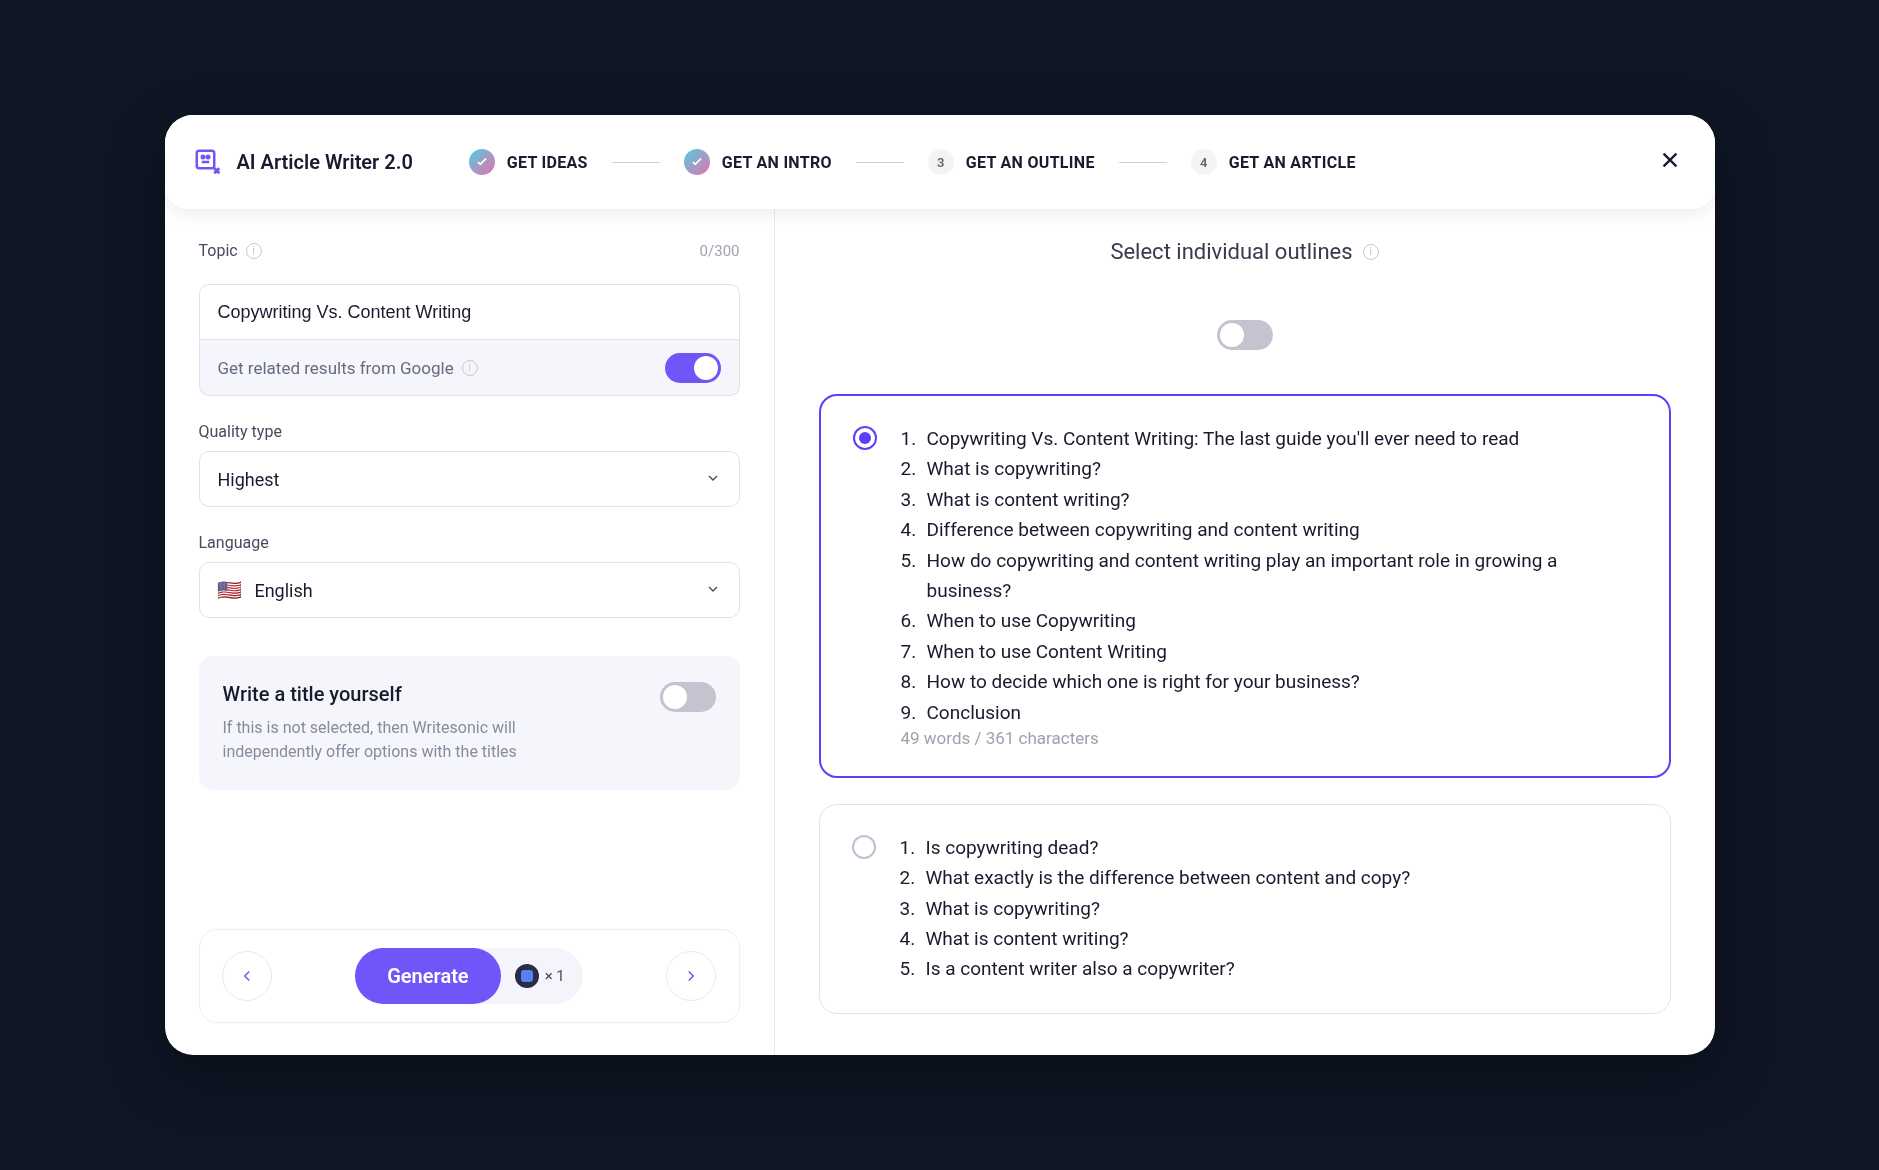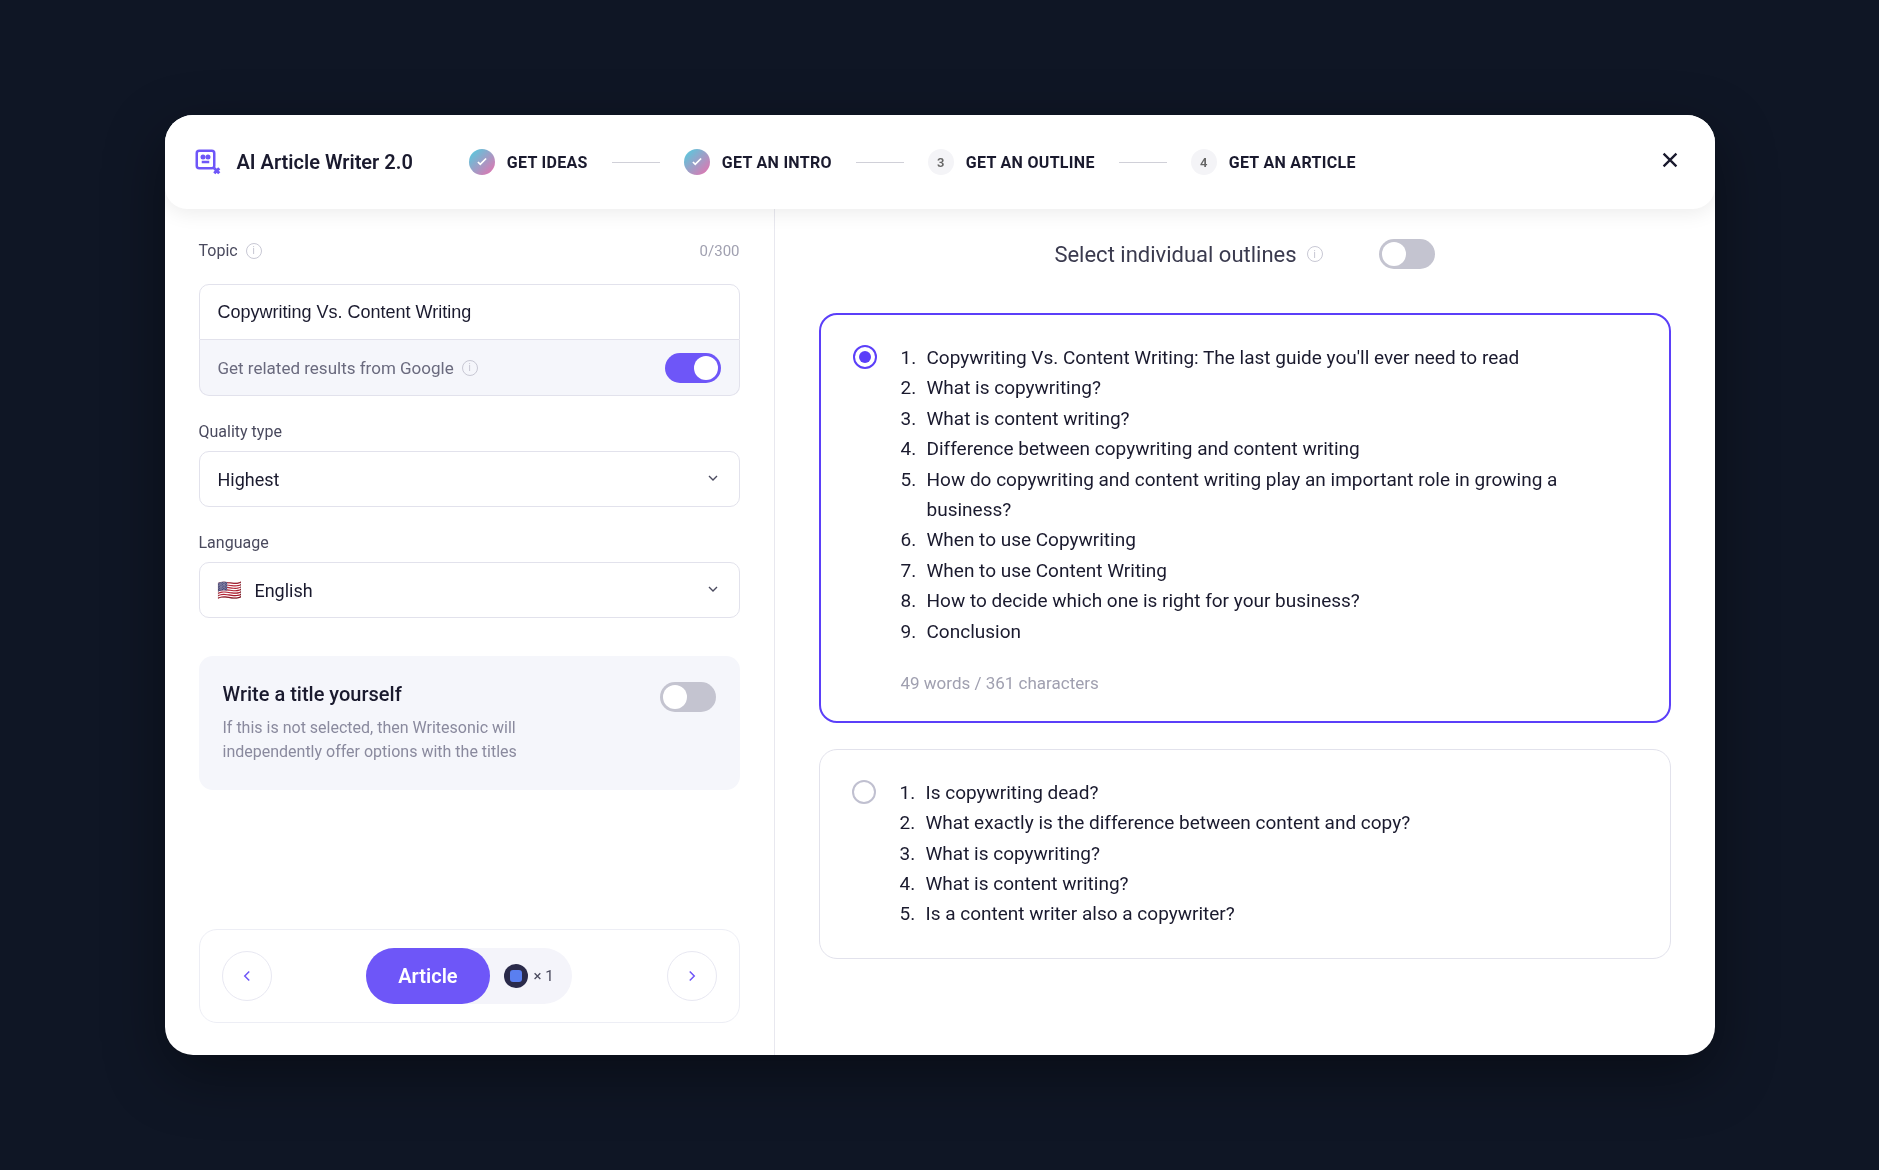--- a/index.html
+++ b/index.html
@@ -303,20 +303,21 @@
   flex: 1;
   padding: 30px 44px;
   overflow: hidden;
 }
 .right-top {
   display: flex;
   align-items: center;
   justify-content: center;
   gap: 56px;
   margin-bottom: 44px;
+  flex-direction: column;
 }
 .right-top-label {
   font-size: 22px;
   color: #3a3a4e;
   display: flex;
   align-items: center;
   gap: 10px;
 }
 .outline-card {
   border: 2px solid #5b3ff9;
@@ -360,21 +361,20 @@
   display: flex;
 }
 .outline-list .num {
   min-width: 24px;
   margin-right: 2px;
 }
 .outline-list .txt { flex: 1; }
 .outline-meta {
   font-size: 17px;
   color: #a0a0b0;
-  margin-top: 26px;
   margin-left: 48px;
 }
 </style>
 </head>
 <body>
 
 <div class="window">
   <div class="header">
     <div class="logo-box">
       <span class="logo-icon">
@@ -482,21 +482,21 @@
       </div>
 
       <div class="footer">
         <div class="nav-circle">
           <svg viewBox="0 0 24 24" fill="none" stroke="currentColor" stroke-width="2">
               <path d="M15 6l-6 6 6 6"></path>
             </svg>
         </div>
         <div class="generate-btn">
           <div class="generate-btn-main">
-            <span>Article</span>
+            <span>Generate</span>
           </div>
           <div class="generate-meta">
             <span class="meta-badge">
                 <span class="meta-badge-inner"></span>
               </span>
             <span class="meta-text">× 1</span>
           </div>
         </div>
         <div class="nav-circle">
           <svg viewBox="0 0 24 24" fill="none" stroke="currentColor" stroke-width="2">

